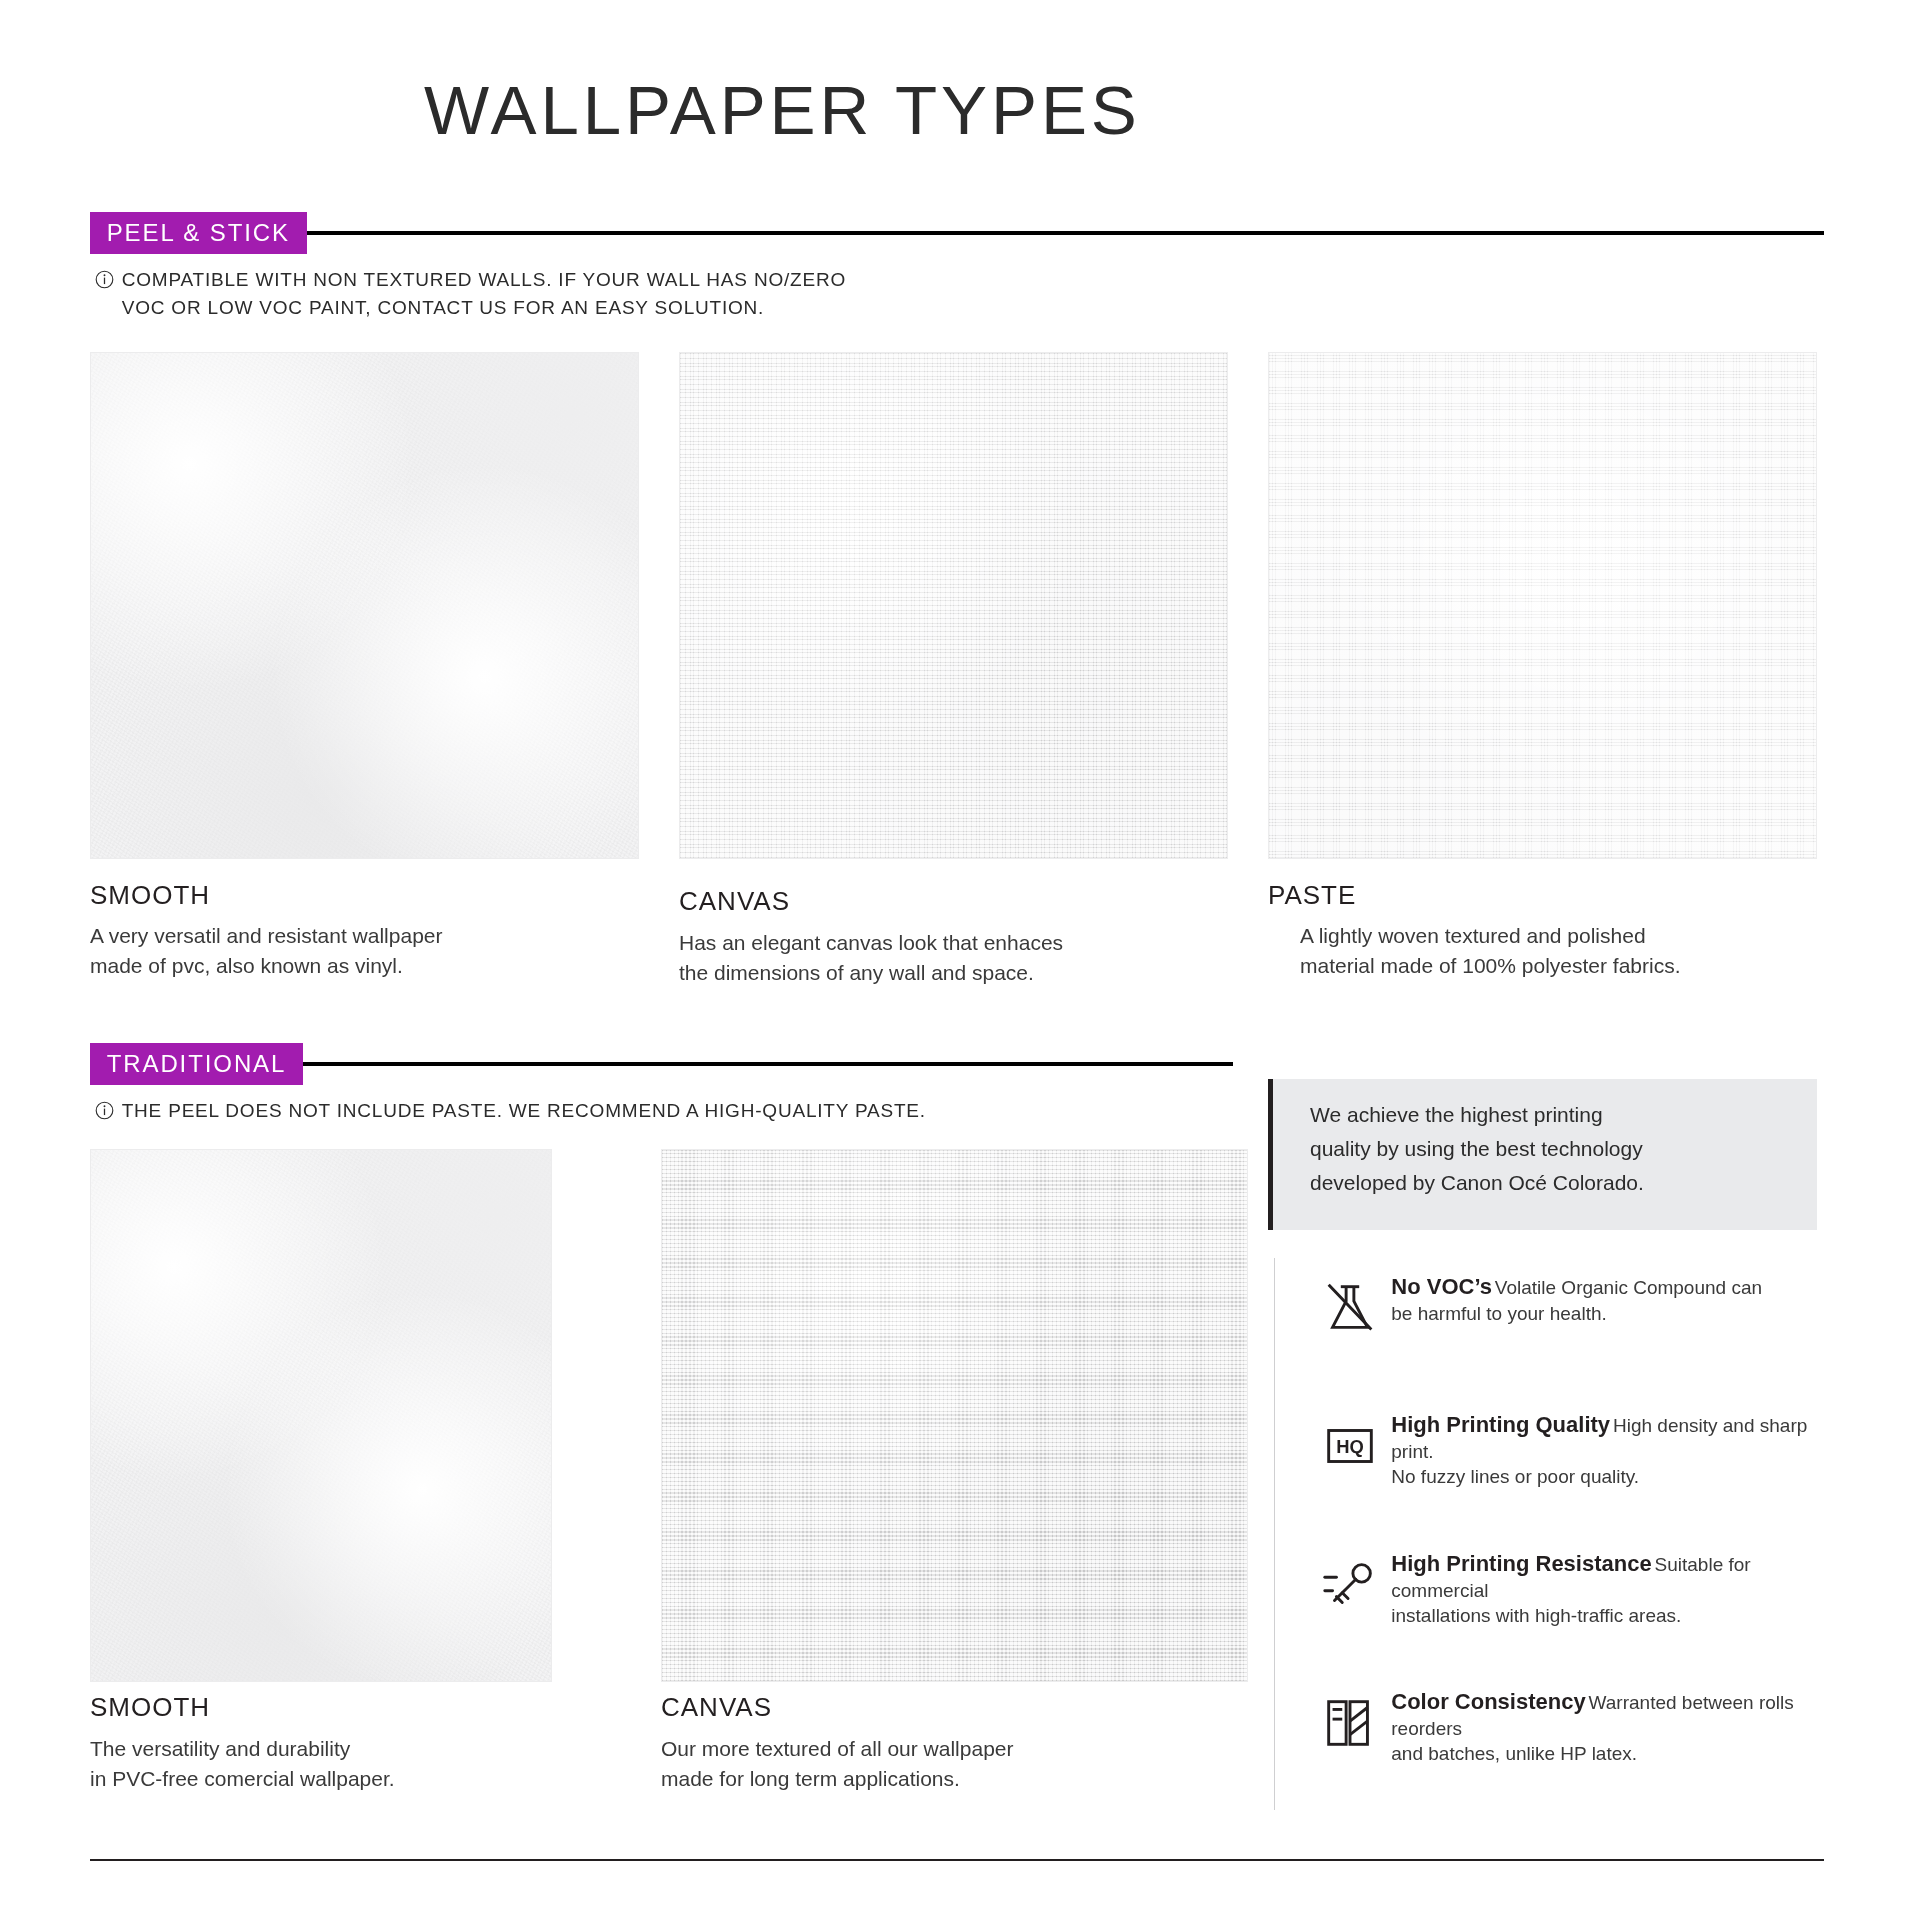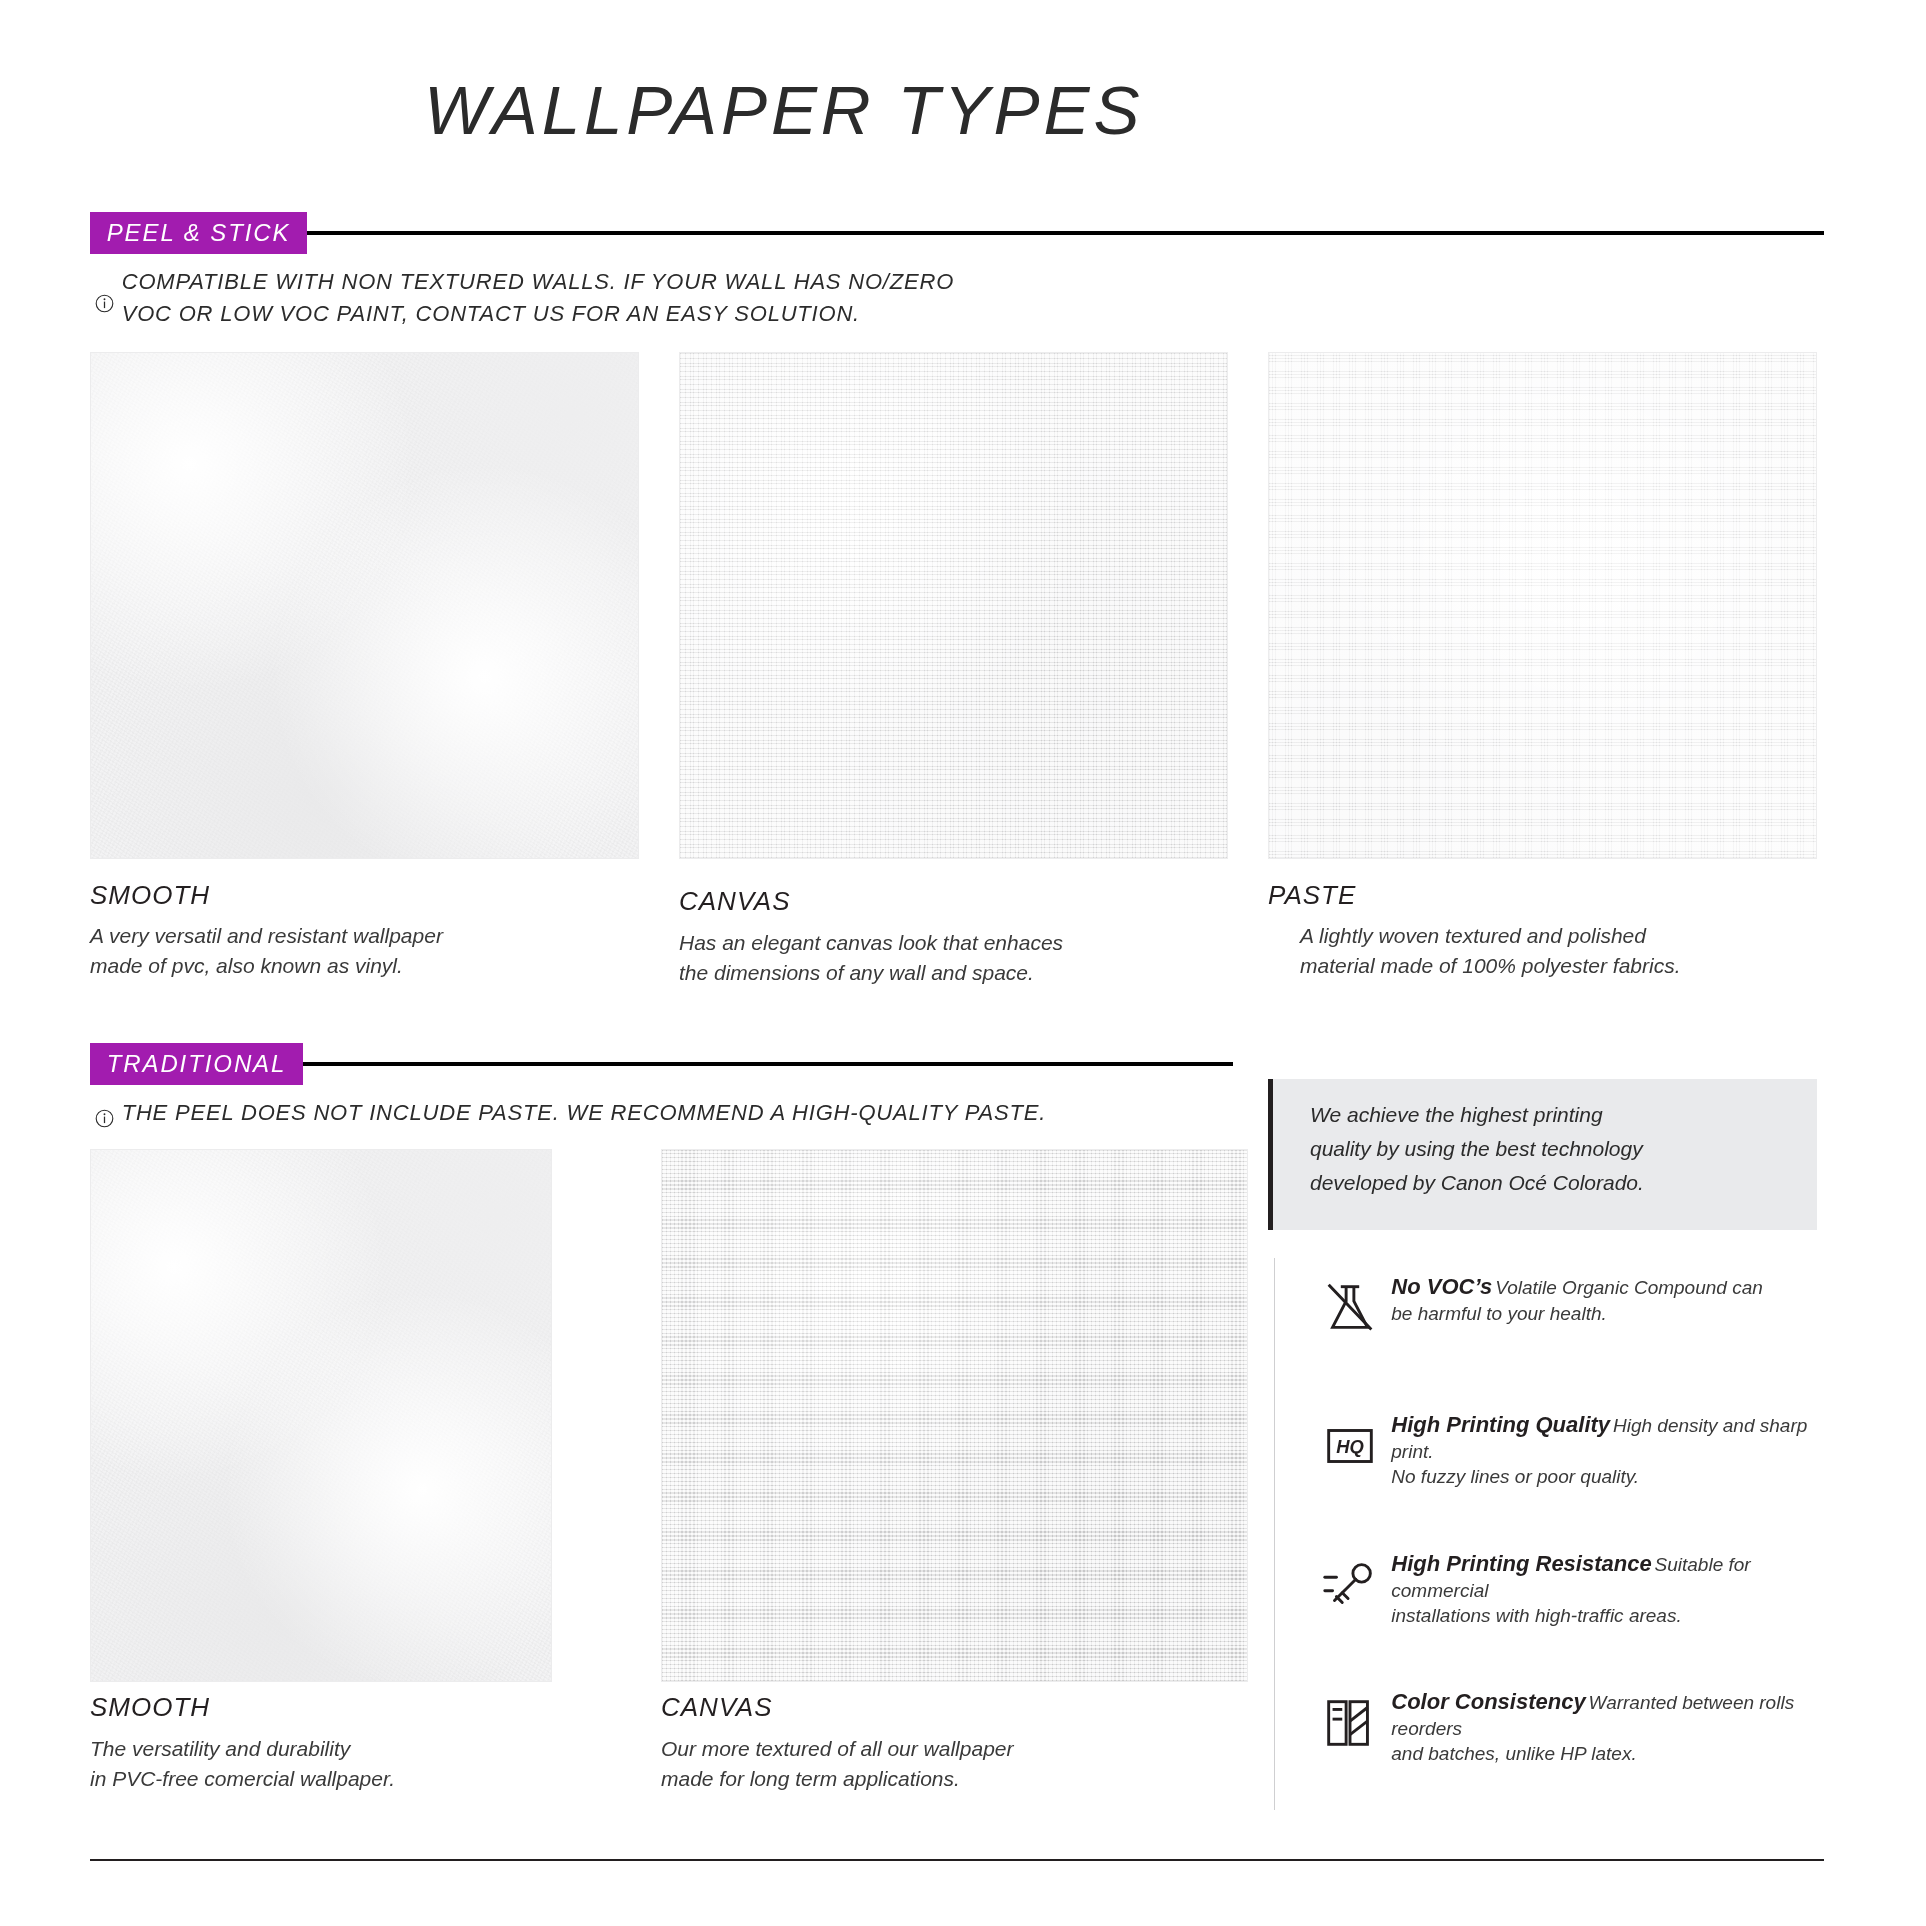--- a/index.html
+++ b/index.html
@@ -12,21 +12,20 @@
     height: 1926px;
     font-family: "Liberation Sans", sans-serif;
     color: #231f20;
     -webkit-font-smoothing: antialiased;
   }
   .page {
     position: relative;
     width: 1926px;
     height: 1926px;
     box-sizing: border-box;
-    font-style: italic;
   }
 
   
   .title {
     position: absolute;
     left: 424px;
     top: 71px;
     font-size: 69px;
     letter-spacing: 3.9px;
     font-weight: 400;
@@ -55,22 +54,22 @@
     flex: 1;
     height: 3.2px;
     background: #000000;
     margin-left: 0px;
   }
 
   
   .note {
     position: absolute;
     display: flex;
-    align-items: center;
-    font-size: 22px;
+    align-items: flex-start;
+    font-size: 19px;
     letter-spacing: 0.8px;
     color: #2b2b2b;
     line-height: 1.45;
   }
   .note .info-icon {
     flex: 0 0 auto;
     width: 19px;
     height: 19px;
     margin-right: 7.7px;
     margin-top: 2.6px;

